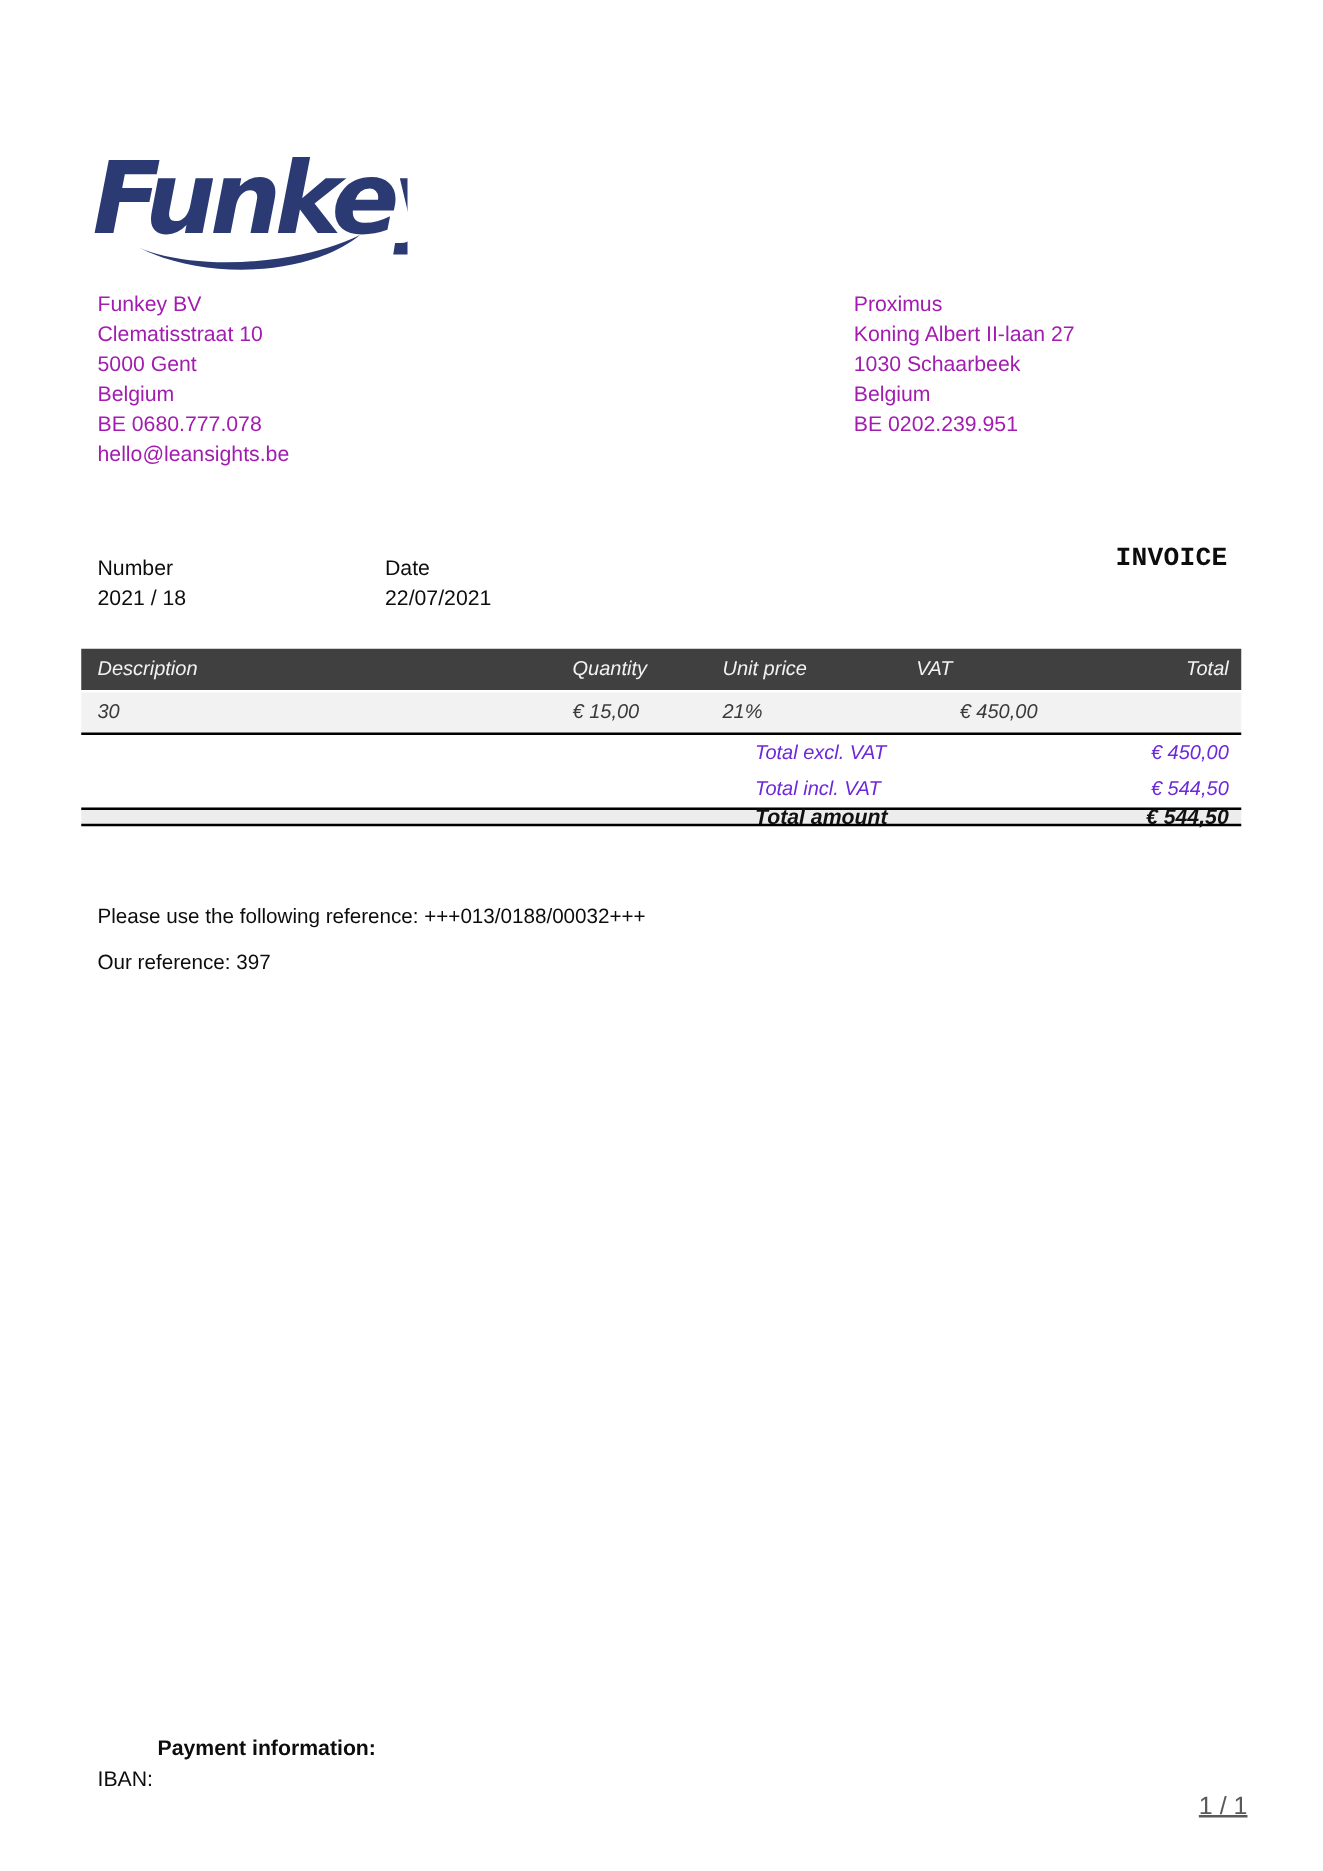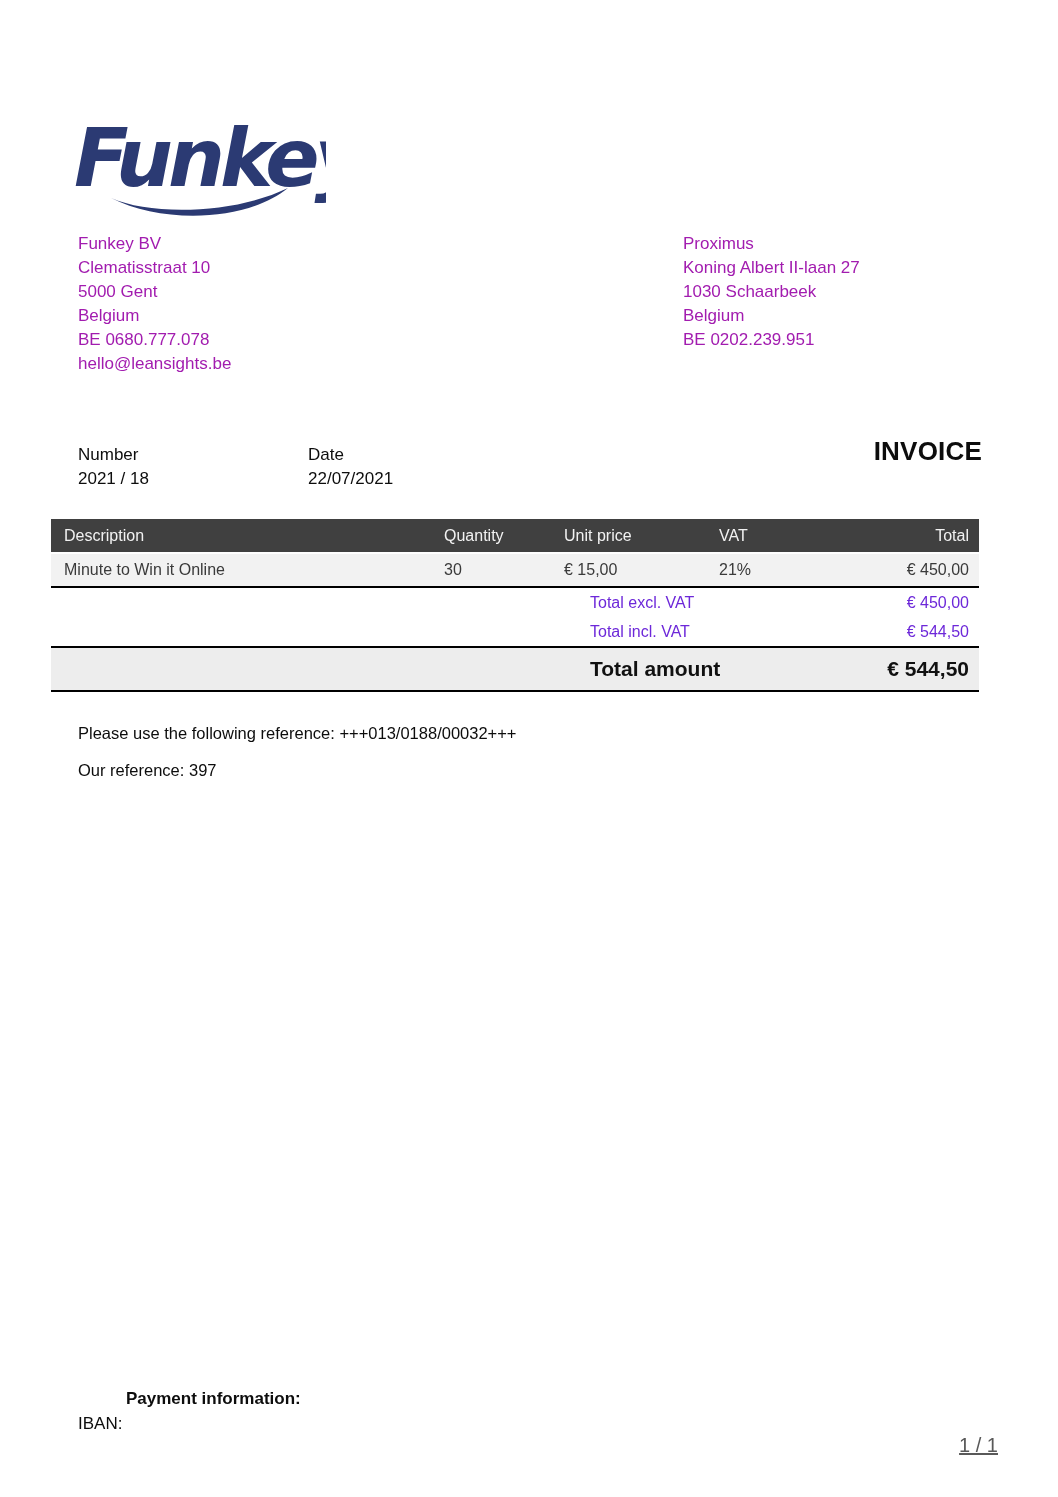--- a/index.html
+++ b/index.html
@@ -33,25 +33,25 @@
   .addr.sender { left: 78px; }
   .addr.recipient { left: 683px; }
 
   
   .meta-block { position: absolute; top: 443px; font-size: 17px; line-height: 24px; color: #0d0d0d; }
   .meta-number { left: 78px; }
   .meta-date { left: 308px; }
   .meta-terms { left: 539px; }
   .doc-type {
     position: absolute; top: 436px; right: 76px;
-    font-size: 26px; font-weight: bold; letter-spacing: 0.2px; color: #0d0d0d;
+    font-size: 21px; font-weight: bold; letter-spacing: 0.2px; color: #0d0d0d; font-family: Liberation Mono, monospace;
   }
 
   
-  .invoice-table { position: absolute; left: 51px; top: 519px; width: 928px; font-size: 16px; }
+  .invoice-table { position: absolute; left: 65px; top: 519px; width: 928px; font-size: 16px; font-style: italic; }
   .t-grid {
     display: grid;
     grid-template-columns: 380px 120px 155px 120px 1fr;
     align-items: center;
   }
   .t-grid > div { padding-left: 13px; }
   .t-grid > div:last-child { padding-left: 0; padding-right: 10px; text-align: right; }
   .t-header {
     height: 33px;
     background: var(--header-bg);
@@ -68,26 +68,26 @@
     display: flex;
     align-items: center;
     height: 29px;
     color: #6d28d9;
   }
   .totals-row .t-label { margin-left: 539px; }
   .totals-row .t-value { margin-left: auto; padding-right: 10px; }
   .grand-total-row {
     display: flex;
     align-items: center;
-    height: 46px;
+    height: 15px;
     background: var(--total-row-bg);
     border-top: 2px solid var(--border);
     border-bottom: 2px solid var(--border);
     font-weight: bold;
-    font-size: 21px;
+    font-size: 17px;
     color: #111111;
   }
   .grand-total-row .t-label { margin-left: 539px; }
   .grand-total-row .t-value { margin-left: auto; padding-right: 10px; }
 
   
   .ref-line { position: absolute; left: 78px; font-size: 16.5px; color: #0d0d0d; }
   .ref-payment { top: 724px; }
   .ref-ours { top: 761px; }
 
@@ -139,21 +139,20 @@
 
   <div class="invoice-table">
     <div class="t-grid t-header">
       <div>Description</div>
       <div>Quantity</div>
       <div>Unit price</div>
       <div>VAT</div>
       <div>Total</div>
     </div>
     <div class="t-grid t-row">
-      <div>Minute to Win it Online</div>
       <div>30</div>
       <div>€ 15,00</div>
       <div>21%</div>
       <div>€ 450,00</div>
     </div>
 
     <div class="totals-row">
       <div class="t-label">Total excl. VAT</div>
       <div class="t-value">€ 450,00</div>
     </div>

